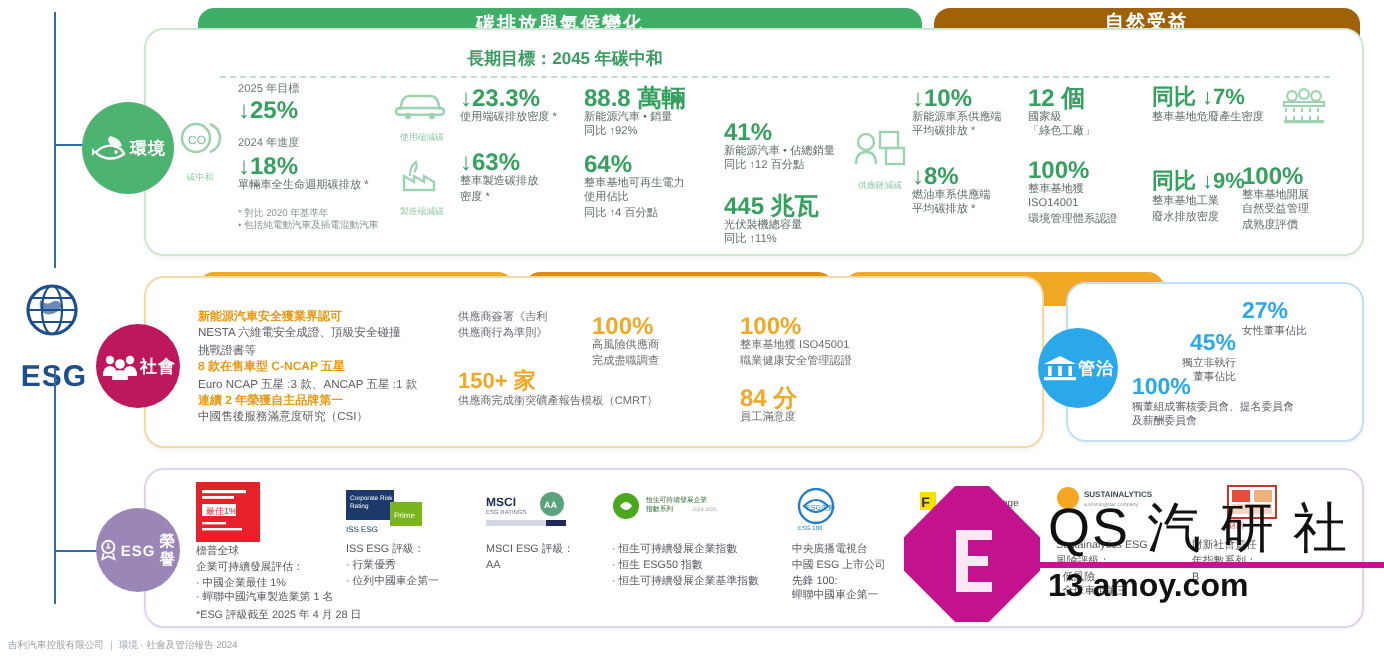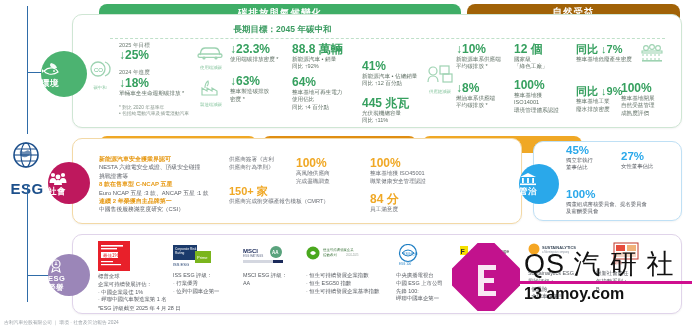--- a/index.html
+++ b/index.html
@@ -45,21 +45,21 @@
 
   .r-climate{left:99px;top:4px;width:362px;}
   .r-nature{left:467px;top:4px;width:213px;}
   .r-prod{left:99px;top:136px;width:158px;}
   .r-chain{left:262px;top:136px;width:155px;}
   .r-emp{left:422px;top:136px;width:160px;}
 
   
   .badge{
     position:absolute;border-radius:50%;color:#fff;text-align:center;
-    display:flex;flex-direction:column;align-items:flex-start;justify-content:center;
+    display:flex;flex-direction:row;align-items:center;justify-content:center;
   }
   .b-env{left:41px;top:51px;width:46px;height:46px;background:#4cb371;}
   .b-soc{left:48px;top:162px;width:42px;height:42px;background:#be185d;}
   .b-gov{left:519px;top:164px;width:40px;height:40px;background:#2aa8ea;}
   .b-hon{left:48px;top:254px;width:42px;height:42px;background:#9b86b8;}
   .badge .btxt{font-size:8.5px;font-weight:bold;line-height:9px;margin-top:1px;letter-spacing:.5px;}
   .badge svg{display:block;}
 
   
   .goal-bar{
@@ -335,21 +335,21 @@
   <div class="badge b-gov">
     <svg width="18" height="14" viewBox="0 0 18 14">
       <path d="M9 1 L17 5 H1 z" fill="#fff"></path>
       <rect x="3" y="6" width="1.8" height="5" fill="#fff"></rect>
       <rect x="8.1" y="6" width="1.8" height="5" fill="#fff"></rect>
       <rect x="13.2" y="6" width="1.8" height="5" fill="#fff"></rect>
       <rect x="1" y="11.5" width="16" height="1.6" fill="#fff"></rect>
     </svg>
     <div class="btxt">管治</div>
   </div>
-  <div style="position:absolute;left:566px;top:144px;width:52px;">
+  <div style="position:absolute;left:566px;top:166px;width:52px;text-align:right;">
     <div class="bb">45%</div>
     <div class="blbl">獨立非執行</div>
     <div class="blbl">董事佔比</div>
   </div>
   <div style="position:absolute;left:621px;top:150px;width:56px;">
     <div class="bb">27%</div>
     <div class="blbl">女性董事佔比</div>
   </div>
   <div style="position:absolute;left:566px;top:188px;width:110px;">
     <div class="bb">100%</div>

